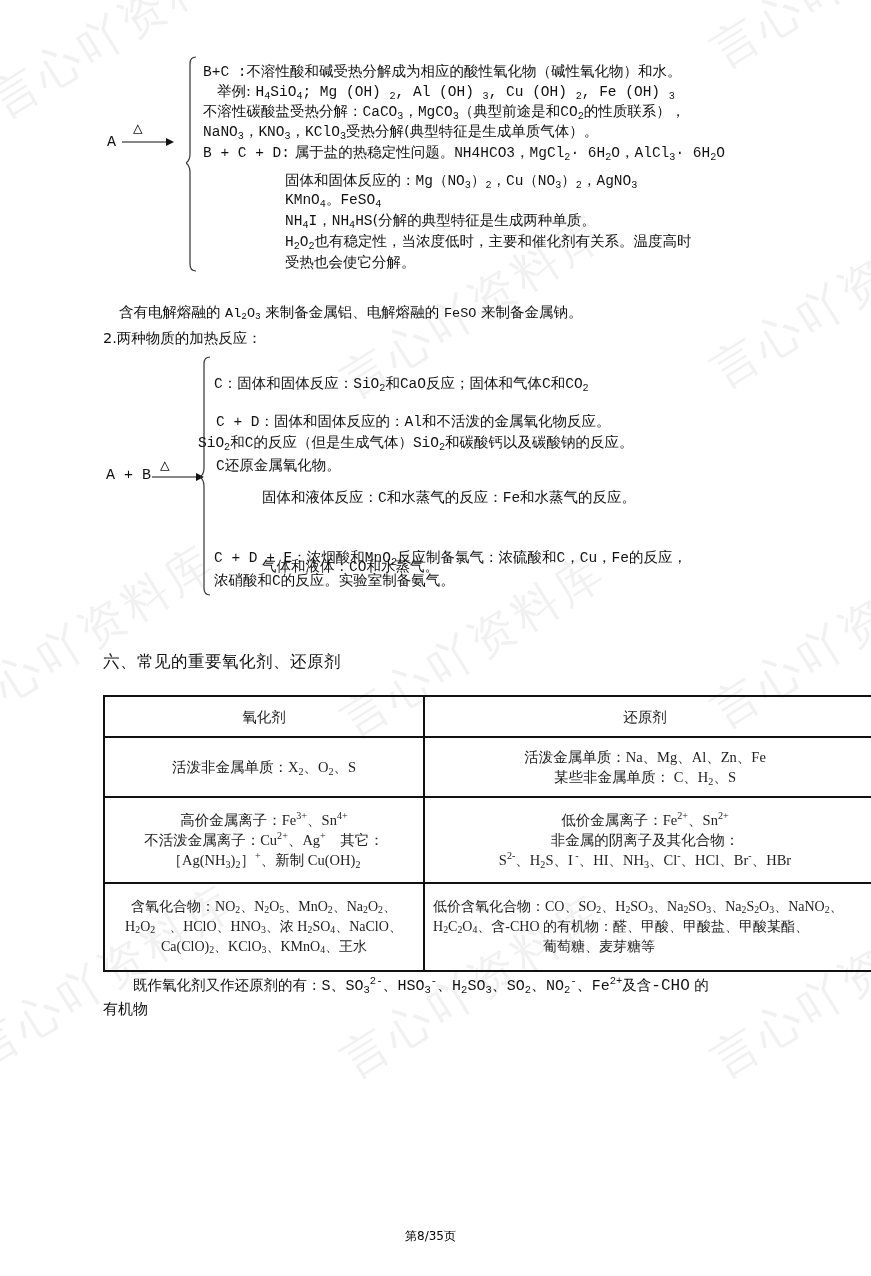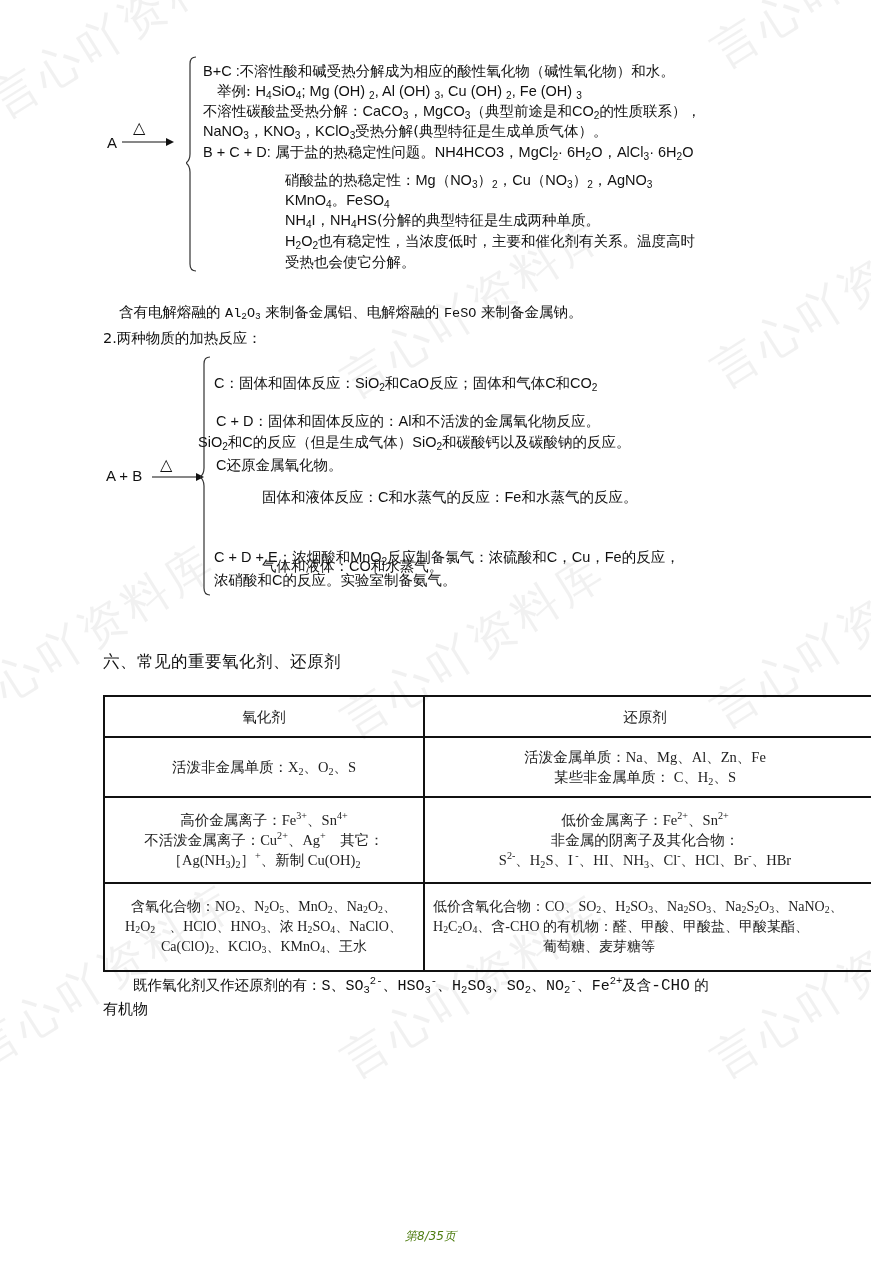--- a/index.html
+++ b/index.html
@@ -2,21 +2,21 @@
 <html><head>
 <meta charset="utf-8">
 <style>
   html, body { margin: 0; padding: 0; }
   body {
     width: 871px; height: 1276px; position: relative; overflow: hidden;
     background: #ffffff; color: #111;
     font-family: "DejaVu Sans", "Liberation Sans", sans-serif;
   }
   .abs { position: absolute; white-space: nowrap; }
-  .ser { font-family: Liberation Sans, sans-serif; }
+  .ser { font-family: Liberation Mono, monospace; }
   .line { font-size: 14.5px; line-height: 20px; }
   sub { font-size: 0.7em; vertical-align: -0.25em; line-height: 0; }
   sup { font-size: 0.7em; vertical-align: 0.55em; line-height: 0; }
 
   
   .wm {
     position: absolute; color: rgba(0,0,0,0.055);
     font-size: 46px; font-weight: 300; transform: rotate(-32deg);
     transform-origin: left top; pointer-events: none; white-space: nowrap;
     font-family: "DejaVu Sans", sans-serif; letter-spacing: 4px;
@@ -38,21 +38,21 @@
     table-layout: fixed; width: 800px;
     font-family: "Liberation Serif", "DejaVu Serif", serif;
     font-size: 14.5px; color: #222;
   }
   table.ox td {
     border: 2.5px solid #111; text-align: center; vertical-align: middle;
     line-height: 20px; padding: 1px 4px;
   }
   table.ox td.c1 { width: 310px; }
   .mono { font-family: "Liberation Mono", "DejaVu Sans Mono", monospace; }
-  .footer { font-size: 12px; color: #4d7c0f; font-style: italic; }
+  .footer { font-size: 12px; color: #000000; }
 </style>
 </head>
 <body>
 
 <div>
   <div class="wm" style="left:-20px; top:80px;">言心吖资料库</div>
   <div class="wm" style="left:330px; top:360px;">言心吖资料库</div>
   <div class="wm" style="left:700px; top:350px;">言心吖资料库</div>
   <div class="wm" style="left:-60px; top:690px;">言心吖资料库</div>
   <div class="wm" style="left:330px; top:700px;">言心吖资料库</div>
@@ -86,21 +86,21 @@
     <span>不溶性碳酸盐受热分解：</span><span class="ser">CaCO<sub>3</sub>，MgCO<sub>3</sub></span><span>（典型前途是和</span><span class="ser">CO<sub>2</sub></span><span>的性质联系），</span>
   </div>
   <div class="abs line" style="left:203px; top:121px;">
     <span class="ser">NaNO<sub>3</sub>，KNO<sub>3</sub>，KClO<sub>3</sub></span><span>受热分解(典型特征是生成单质气体）。</span>
   </div>
   <div class="abs line" style="left:203px; top:142px;">
     <span class="ser">B + C + D:</span> <span>属于盐的热稳定性问题。</span><span class="ser">NH4HCO3，MgCl<sub>2</sub>· 6H<sub>2</sub>O，AlCl<sub>3</sub>· 6H<sub>2</sub>O</span>
   </div>
 
   <div class="abs line" style="left:285px; top:170px;">
-    <span>硝酸盐的热稳定性：</span><span class="ser">Mg（NO<sub>3</sub>）<sub>2</sub>，Cu（NO<sub>3</sub>）<sub>2</sub>，AgNO<sub>3</sub></span>
+    <span>固体和固体反应的：</span><span class="ser">Mg（NO<sub>3</sub>）<sub>2</sub>，Cu（NO<sub>3</sub>）<sub>2</sub>，AgNO<sub>3</sub></span>
   </div>
   <div class="abs line ser" style="left:285px; top:190px;">KMnO<sub>4</sub>。FeSO<sub>4</sub></div>
   <div class="abs line" style="left:285px; top:210px;">
     <span class="ser">NH<sub>4</sub>I，NH<sub>4</sub>HS</span><span>(分解的典型特征是生成两种单质。</span>
   </div>
   <div class="abs line" style="left:285px; top:231px;">
     <span class="ser">H<sub>2</sub>O<sub>2</sub></span><span>也有稳定性，当浓度低时，主要和催化剂有关系。温度高时</span>
   </div>
   <div class="abs line" style="left:285px; top:252px;">受热也会使它分解。</div>
 </div>

